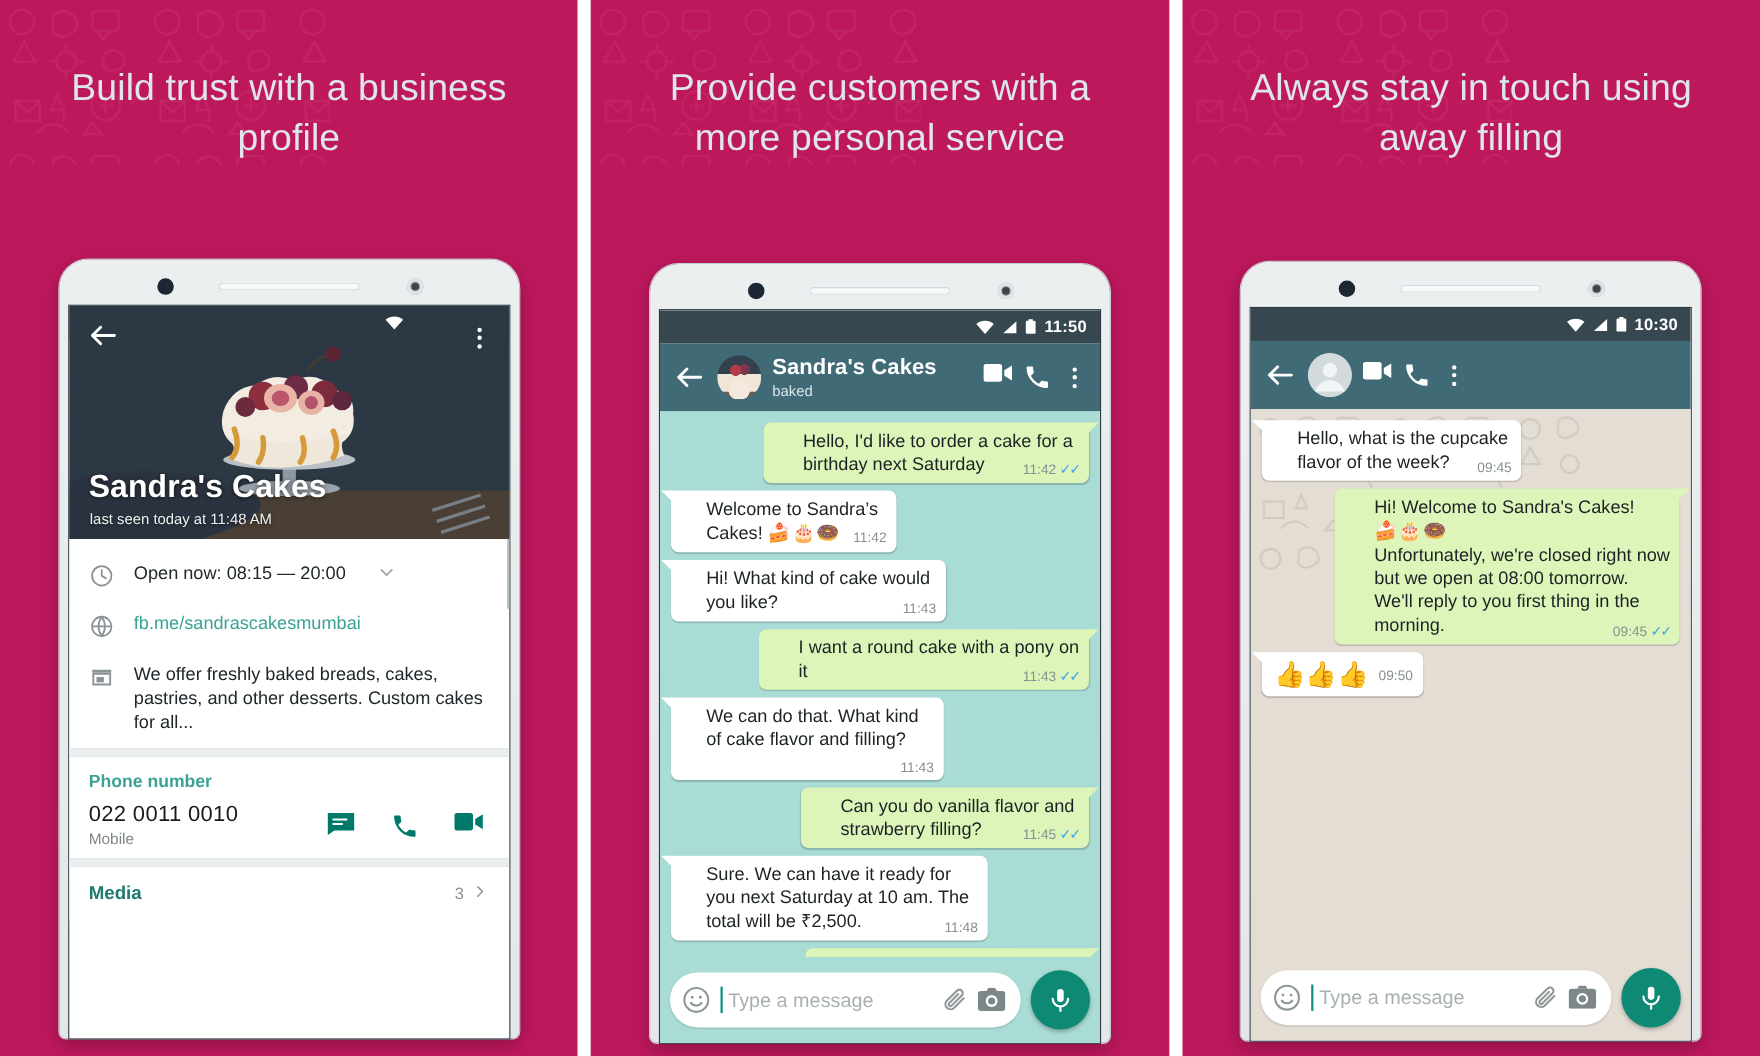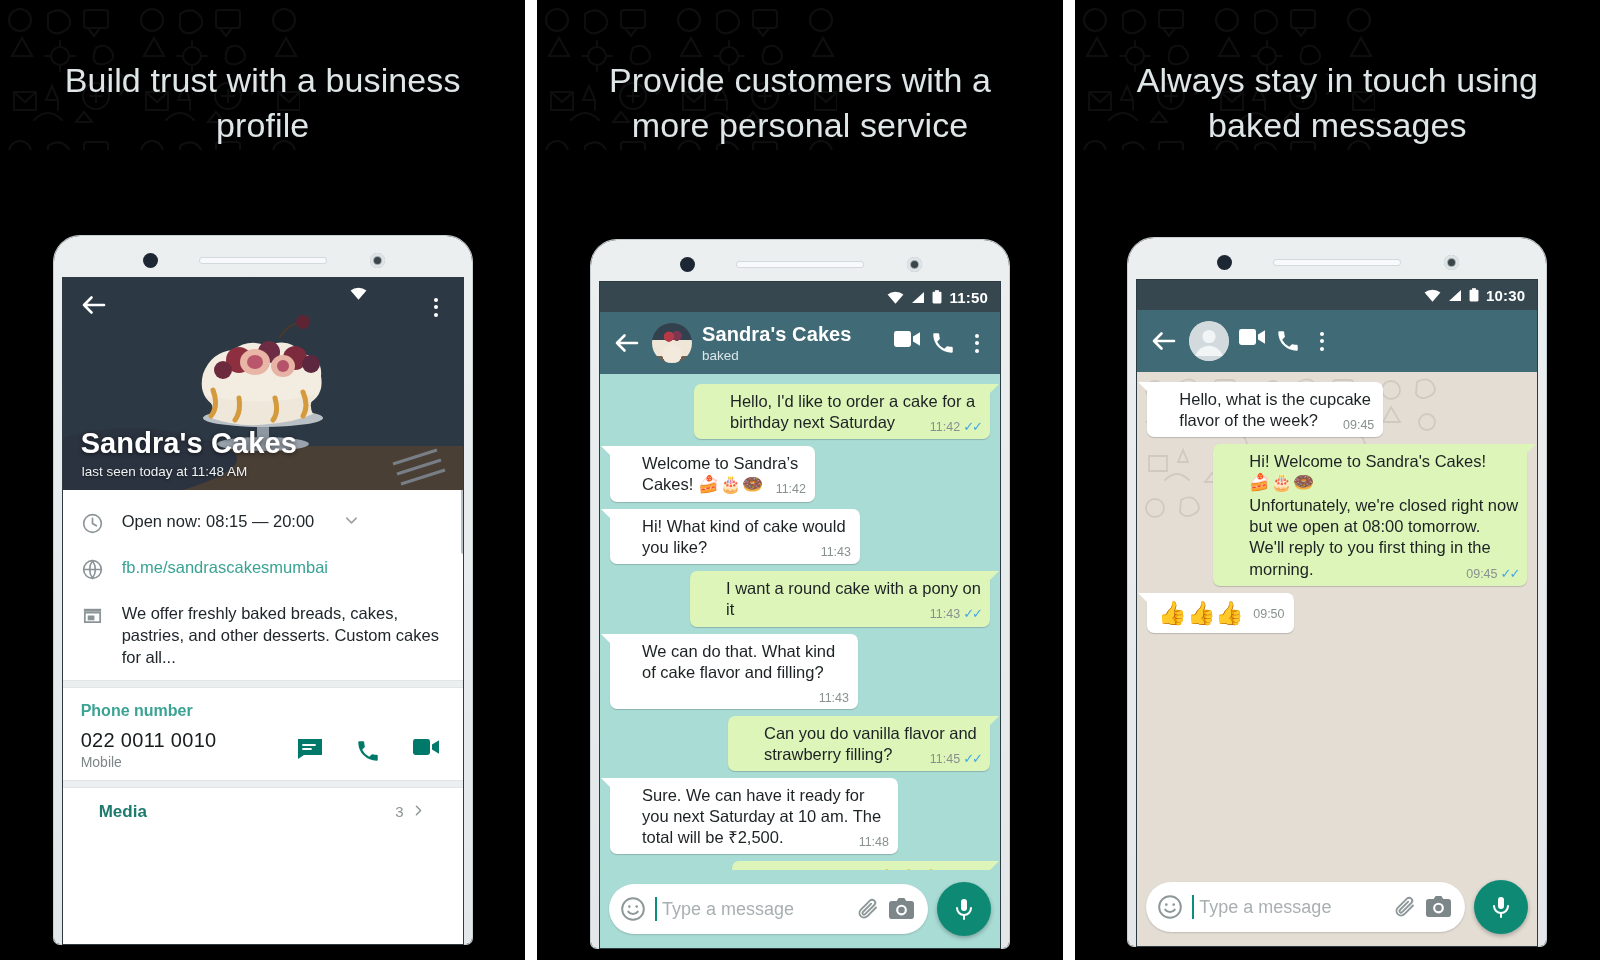--- a/index.html
+++ b/index.html
@@ -4,21 +4,21 @@
 <style>
   * { margin:0; padding:0; box-sizing:border-box; }
   html,body { width:1600px; height:960px; overflow:hidden; background:#ffffff;
               font-family:"Liberation Sans", sans-serif; }
 
   .stage { position:relative; width:1600px; height:960px; background:#ffffff;
            display:flex; gap:12px; }
 
   
   .panel { position:relative; flex:1 1 0; height:960px; overflow:hidden;
-           background:#000000; }
+           background:#be185d; }
   .panel .doodle { position:absolute; inset:0; opacity:.055; pointer-events:none; }
 
   .heading { position:relative; z-index:3; text-align:center; color:#dfe6e8;
              font-size:34px; font-weight:400; line-height:1.32;
              padding:58px 34px 0; letter-spacing:.1px; }
 
   
   .phone { position:absolute; left:50%; transform:translateX(-50%);
            width:418px; border-radius:26px 26px 6px 6px;
            background:linear-gradient(180deg,#eceff0 0%,#e3e7e9 100%);
@@ -96,21 +96,21 @@
   .sep { height:8px; background:#eceff0; border-top:1px solid #e1e5e6;
          border-bottom:1px solid #e1e5e6; }
   .phone-sec { padding:14px 18px 10px; }
   .phone-label { color:#3aa394; font-size:16px; font-weight:700; }
   .phone-row { display:flex; align-items:center; margin-top:9px; }
   .phone-num { flex:1 1 auto; }
   .phone-num .n { font-size:20px; color:#161c1e; font-weight:400; letter-spacing:.3px; }
   .phone-num .m { font-size:14px; color:#7d8688; margin-top:2px; }
   .phone-acts { display:flex; align-items:center; gap:32px; padding-right:6px; color:#00796b; }
   .phone-acts .pa { width:26px; height:22px; }
-  .media-row { display:flex; align-items:flex-start; padding:14px 36px; }
+  .media-row { display:flex; align-items:flex-start; padding:14px 18px; }
   .media-row .ml { flex:1 1 auto; color:#1d7a6d; font-size:17px; font-weight:700; }
   .media-row .mr { color:#8d9496; font-size:15px; display:flex; align-items:center; gap:6px; }
 
   
   .chat { position:relative; height:574px; overflow:hidden; }
   .chat.teal { background:#a9dcd5; }
   .chat.doodlebg { background:#e3ddd4; }
   .chat .wall { position:absolute; inset:0; opacity:.16; }
   .msgs { position:relative; z-index:2; padding:10px 10px 0; display:flex;
           flex-direction:column; gap:7px; }
@@ -507,21 +507,21 @@
           </div>
         </div>
       </div>
     </div>
   </div>
 
   <div class="panel p3">
     <svg class="doodle">
         <rect width="100%" height="100%" fill="url(#doodle)"></rect>
       </svg>
-    <div class="heading">Always stay in touch using baked messages</div>
+    <div class="heading">Always stay in touch using away filling</div>
 
     <div class="phone">
       <div class="bezel-top">
         <span class="cam"></span>
         <span class="grille"></span>
         <span class="sensor"></span>
       </div>
       <div class="screen">
         <div class="vol"></div>
 

